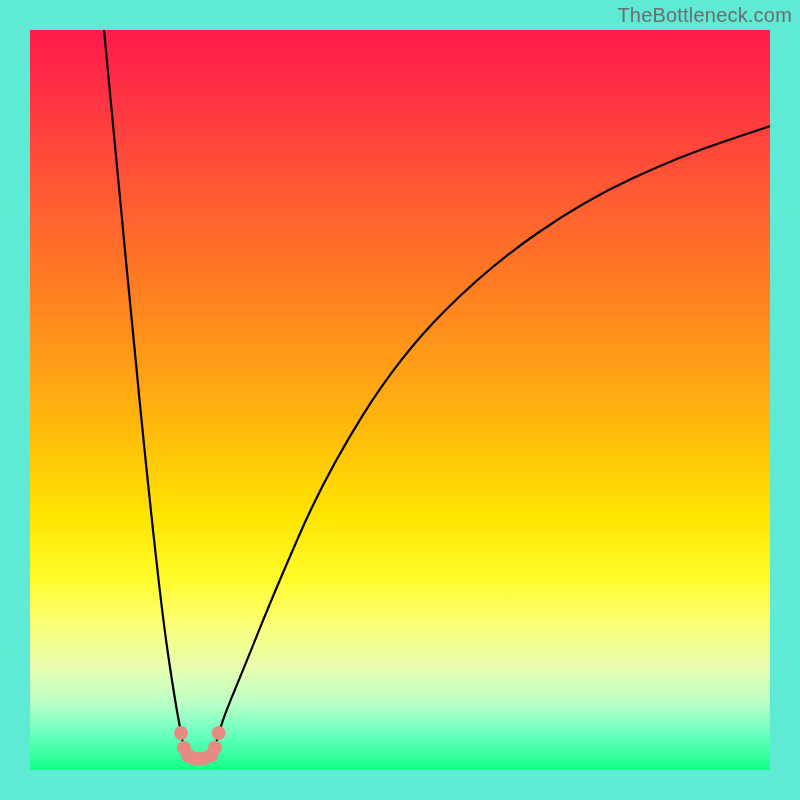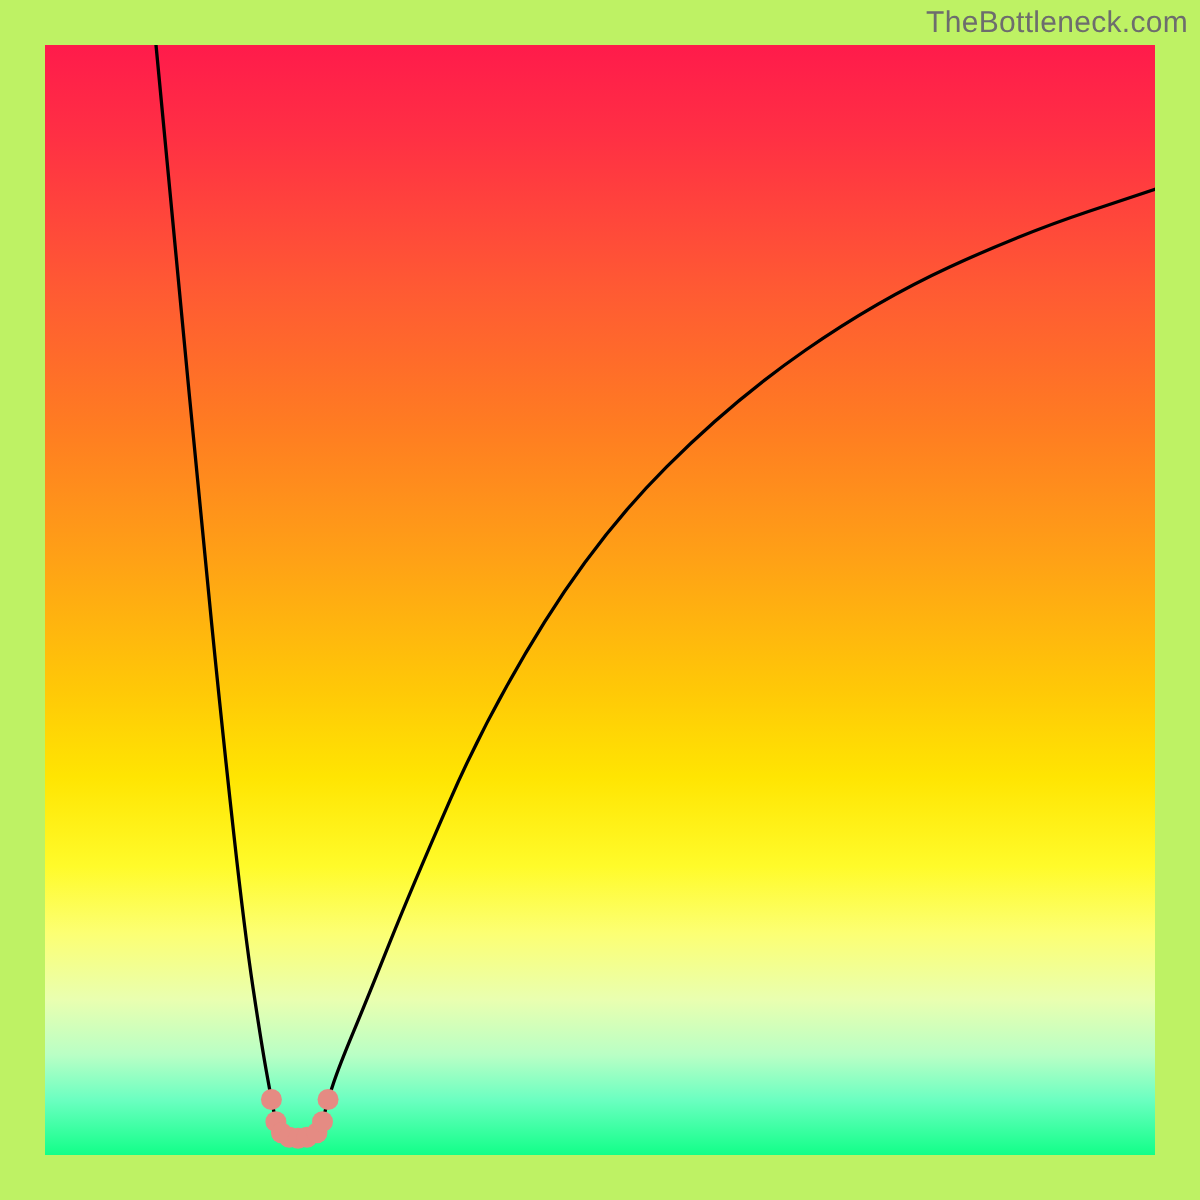--- a/index.html
+++ b/index.html
@@ -7,21 +7,21 @@
     padding: 0;
     width: 800px;
     height: 800px;
     overflow: hidden;
     font-family: Arial, Helvetica, sans-serif;
   }
   #stage {
     position: relative;
     width: 800px;
     height: 800px;
-    background: #bef264;
+    background: #5eead4;
   }
   #plot-area {
     position: absolute;
     left: 30px;
     top: 30px;
     width: 740px;
     height: 740px;
     background: linear-gradient(
       to bottom,
       #ff1b4b 0%,

